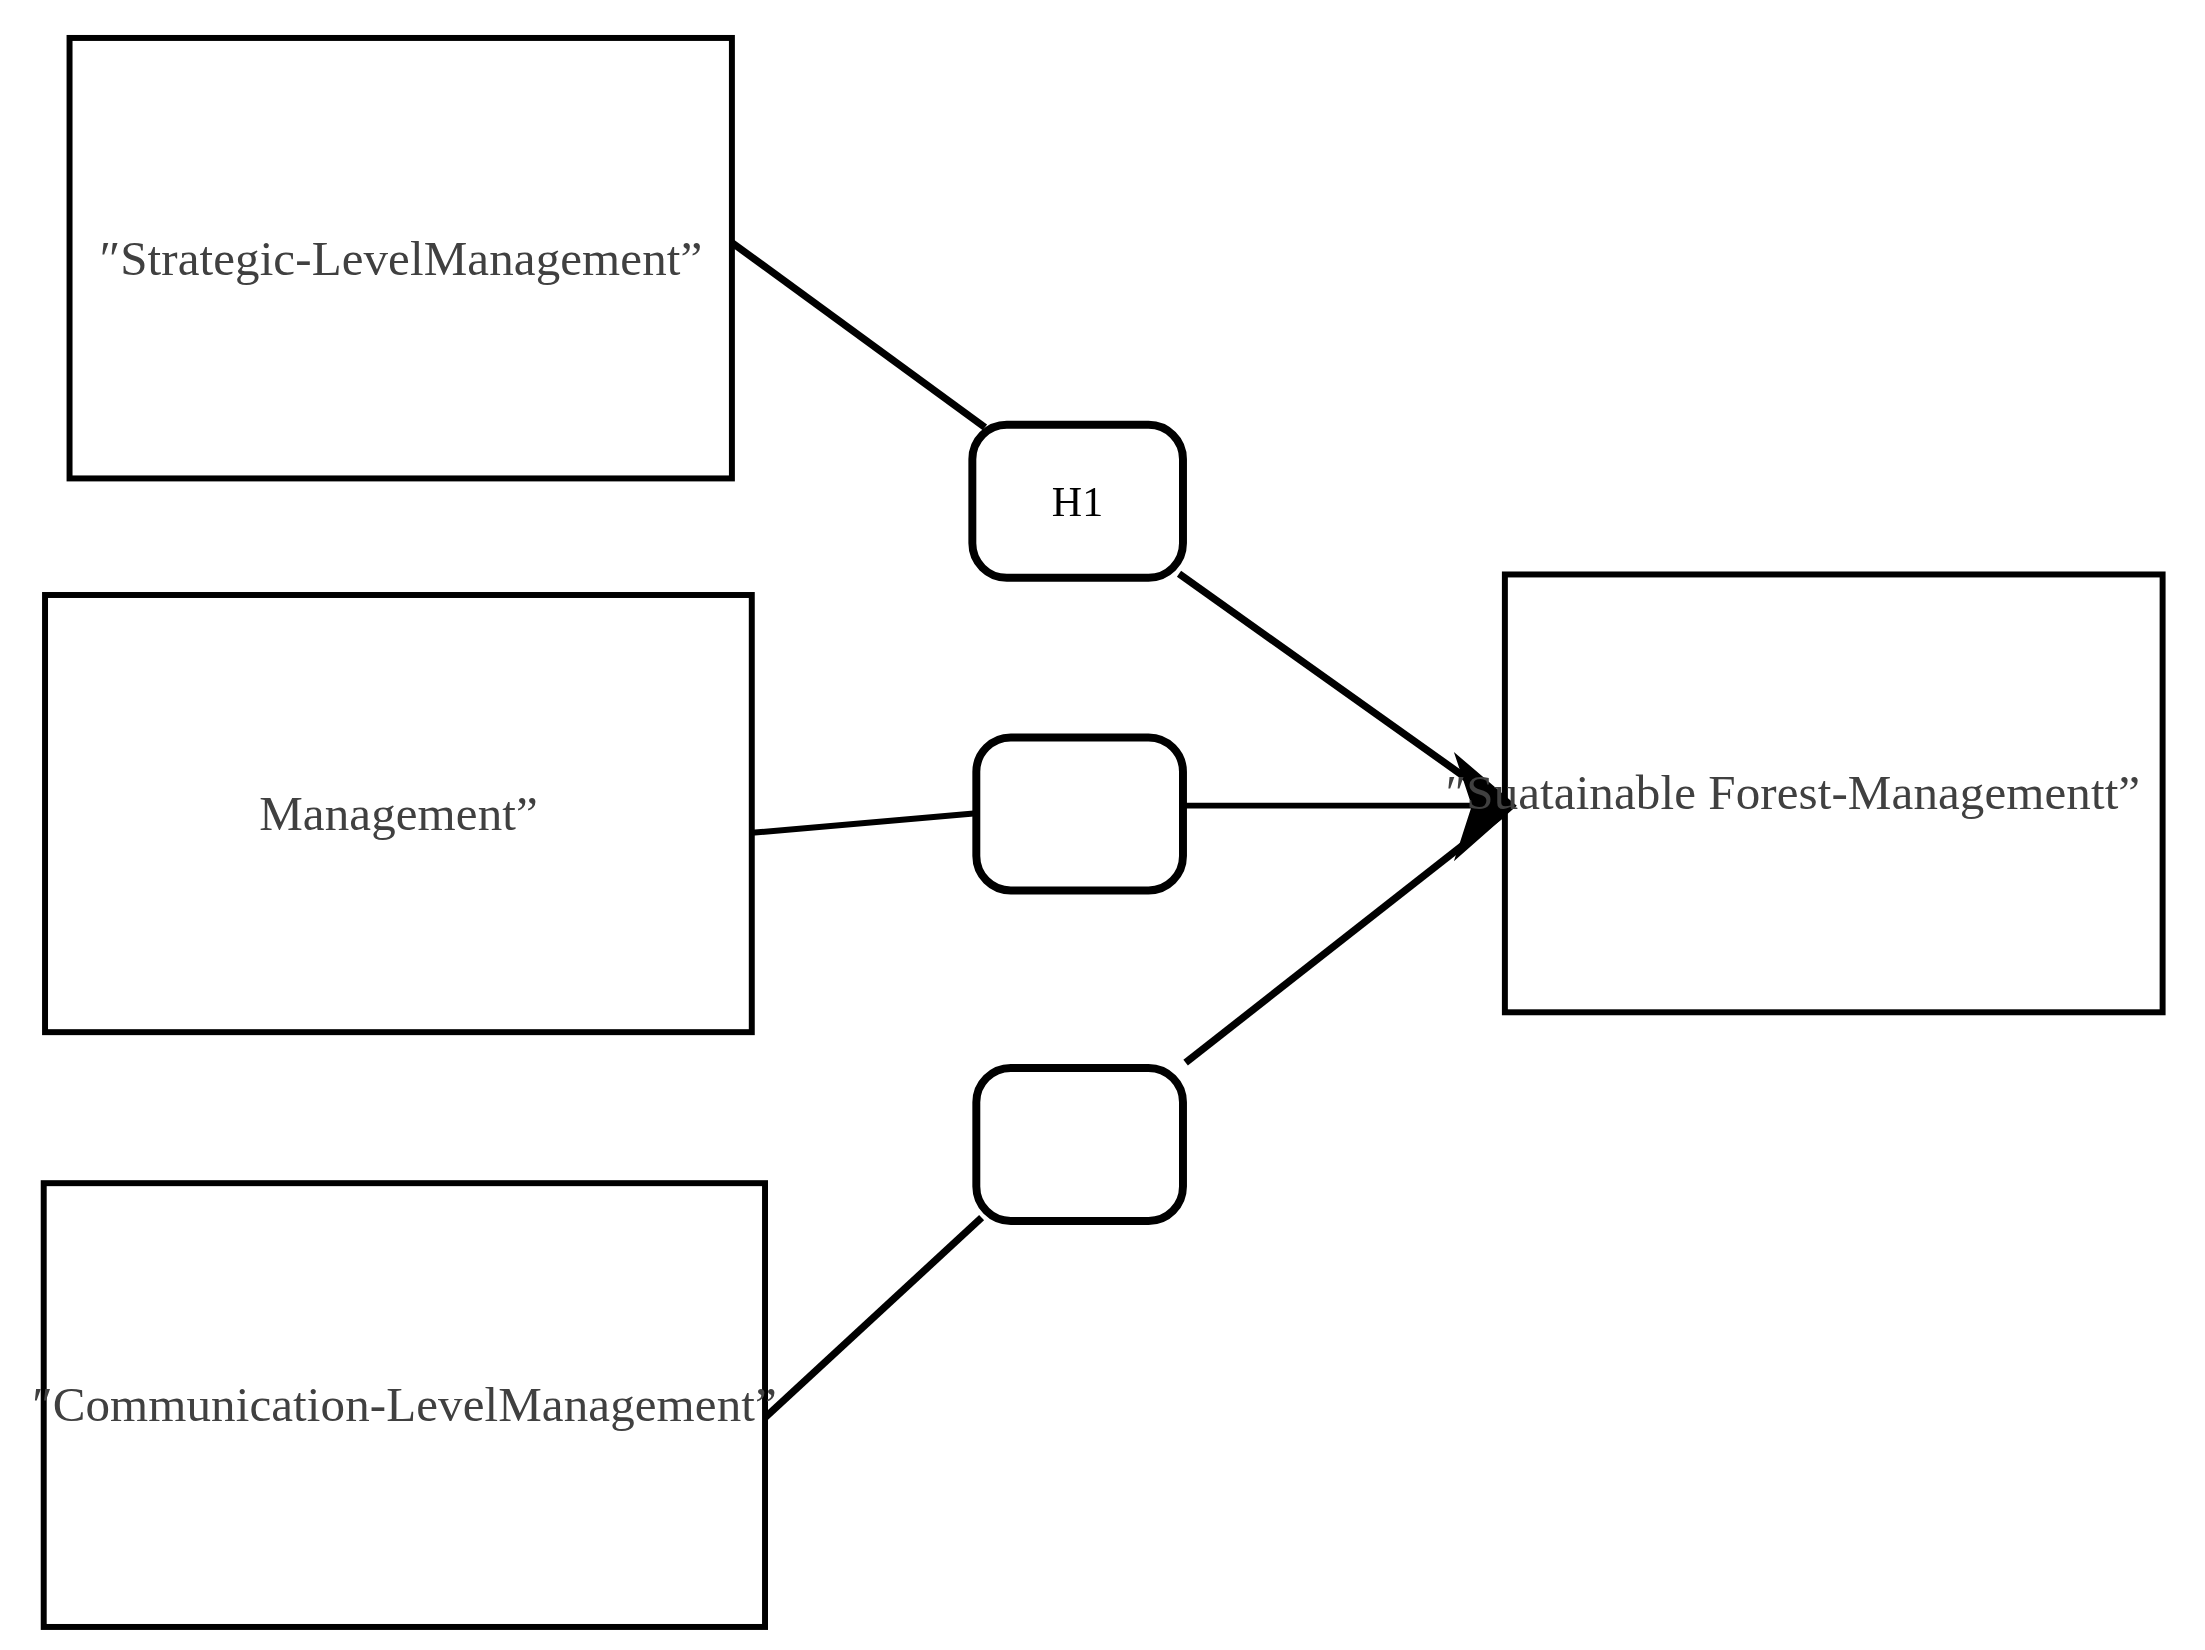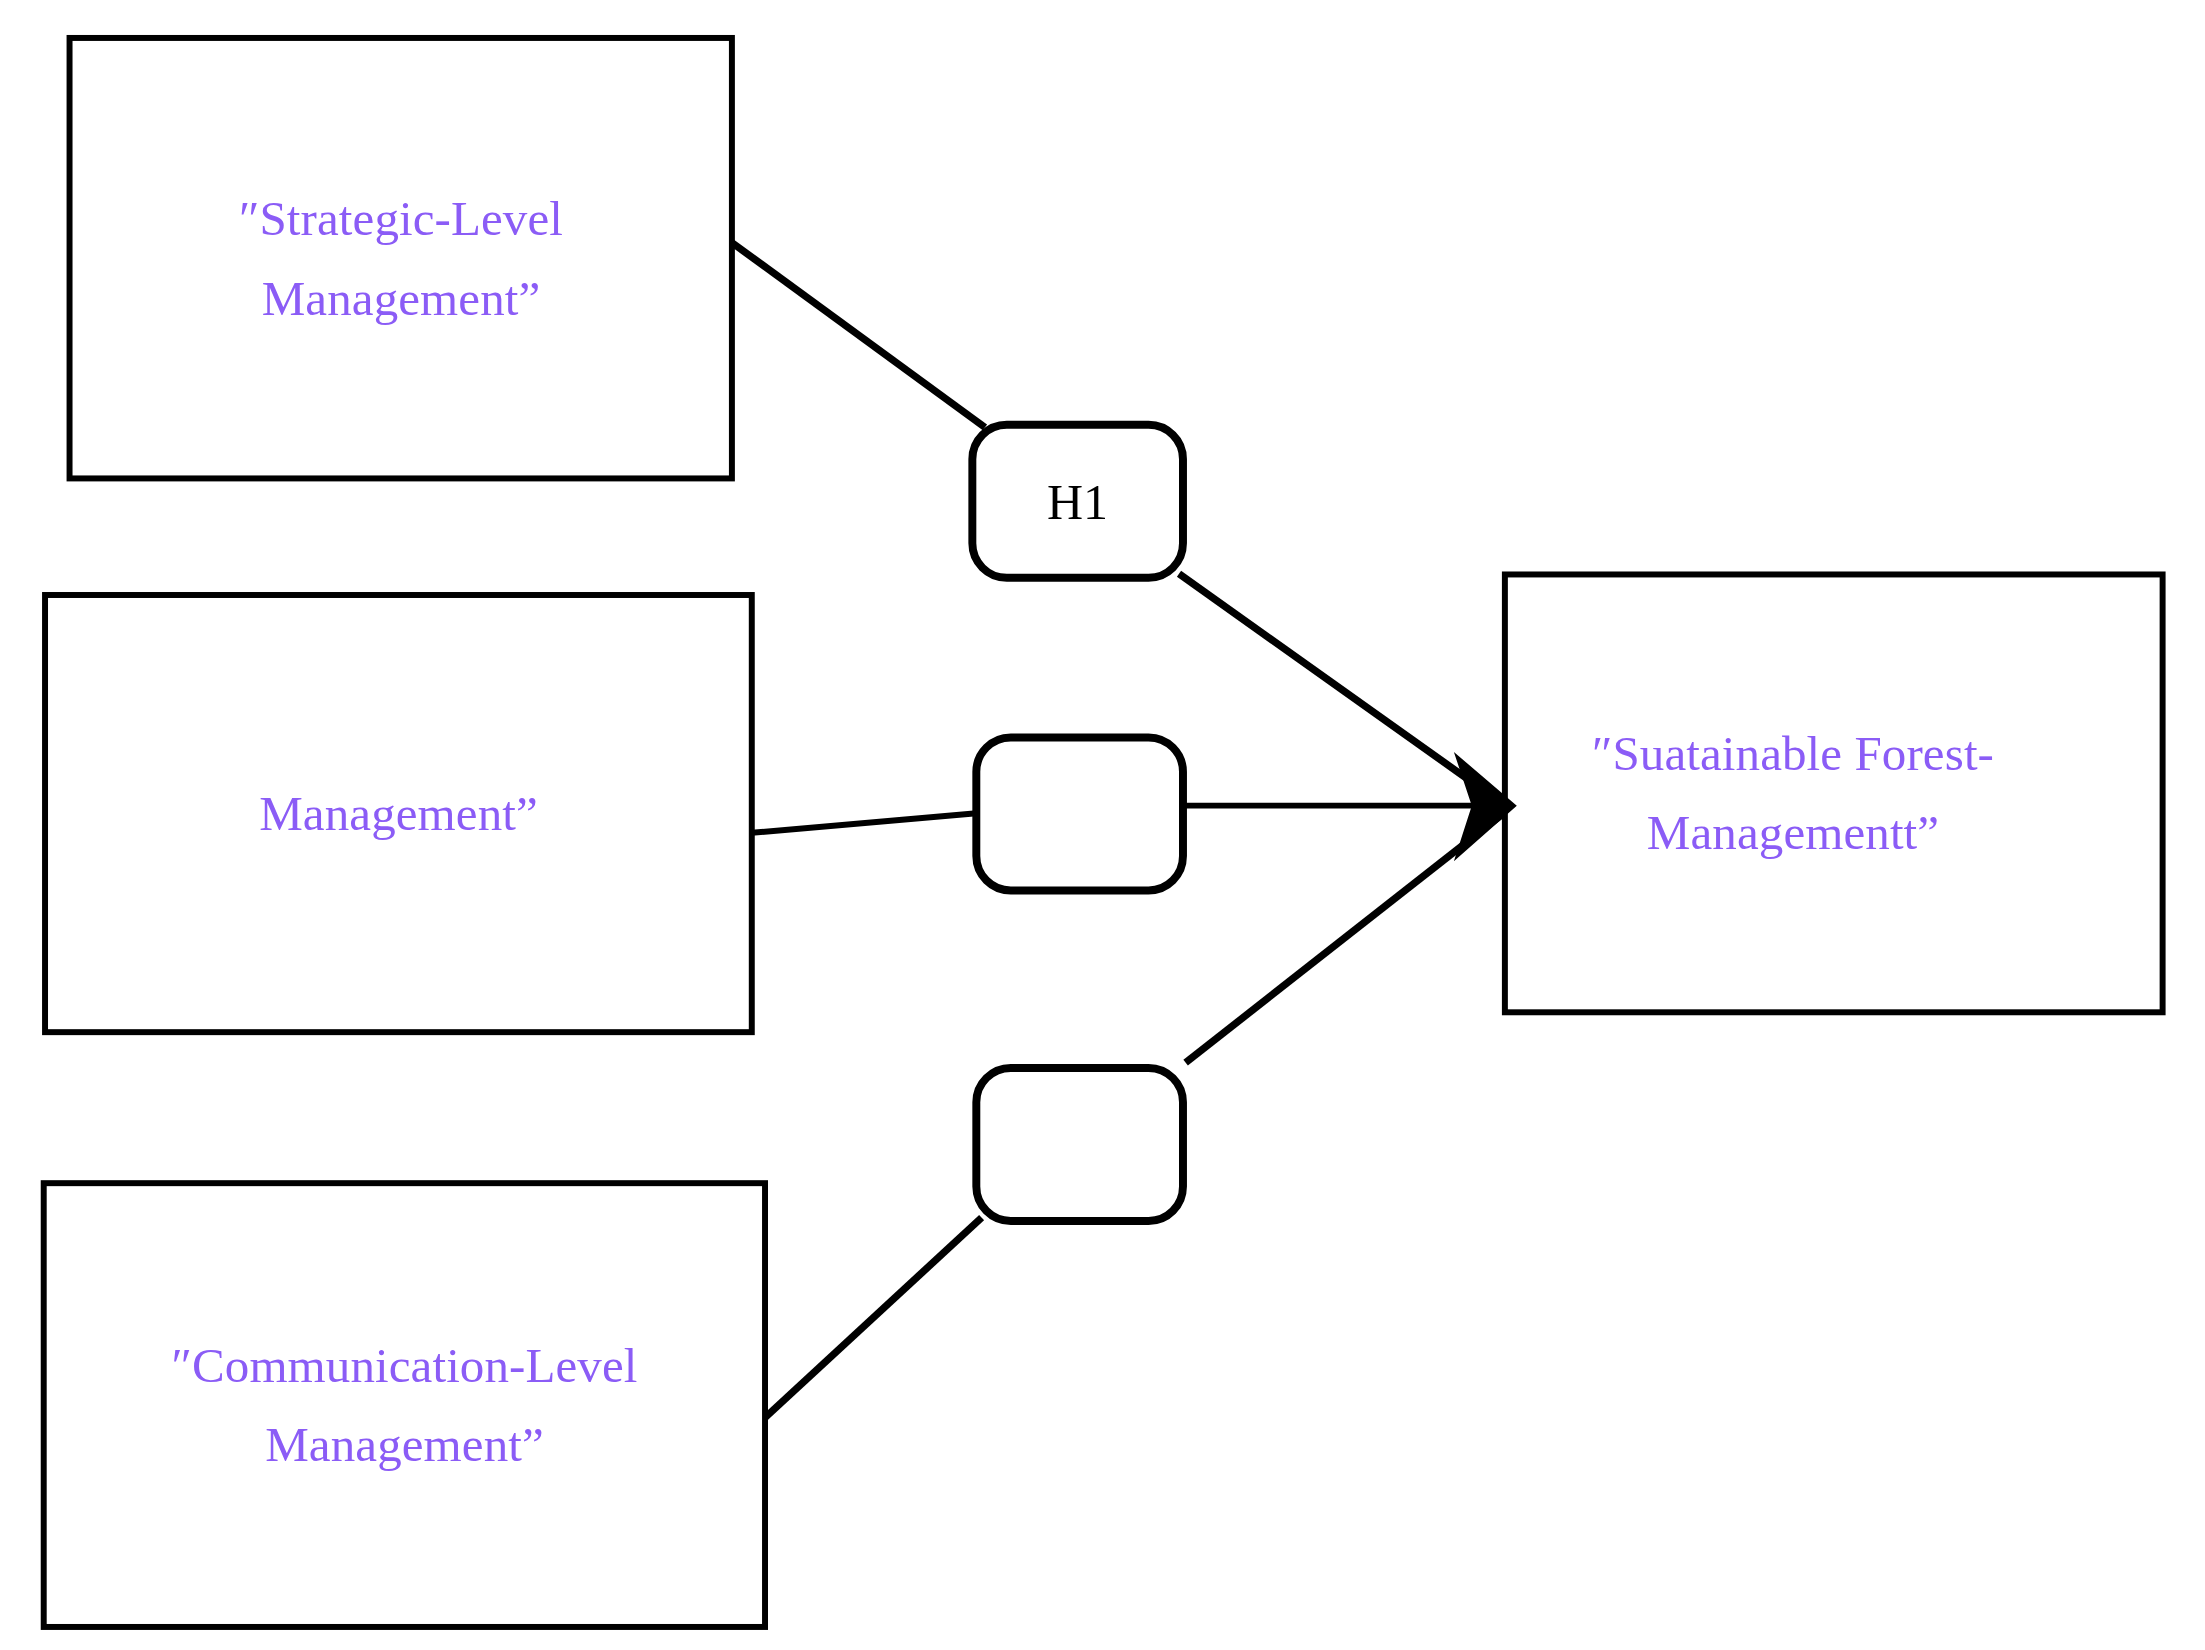--- a/index.html
+++ b/index.html
@@ -46,44 +46,44 @@
   .link-line.thin {
     stroke-width: 9;
   }
   .arrow-head {
     fill: #000000;
     stroke: none;
   }
   .node-label {
     position: absolute;
     display: flex;
-    flex-direction: column;
+    flex-direction: row;
     align-items: center;
     justify-content: center;
     text-align: center;
-    color: #8b5cf6;
+    color: #404040;
     font-family: "Liberation Serif", "DejaVu Serif", serif;
     font-size: 49px;
     line-height: 1.62;
     letter-spacing: 0.1px;
     pointer-events: none;
   }
   .node-label .line {
     display: block;
     white-space: nowrap;
   }
   .hyp-label {
     position: absolute;
     display: flex;
     align-items: center;
     justify-content: center;
     text-align: center;
     color: #000000;
     font-family: "Liberation Serif", "DejaVu Serif", serif;
-    font-size: 50px;
+    font-size: 42px;
     line-height: 1;
   }
 </style>
 </head>
 <body>
 
 <div id="diagram-root">
 
   <svg class="diagram-canvas" viewBox="0 0 3329 2492" xmlns="http://www.w3.org/2000/svg">
 

